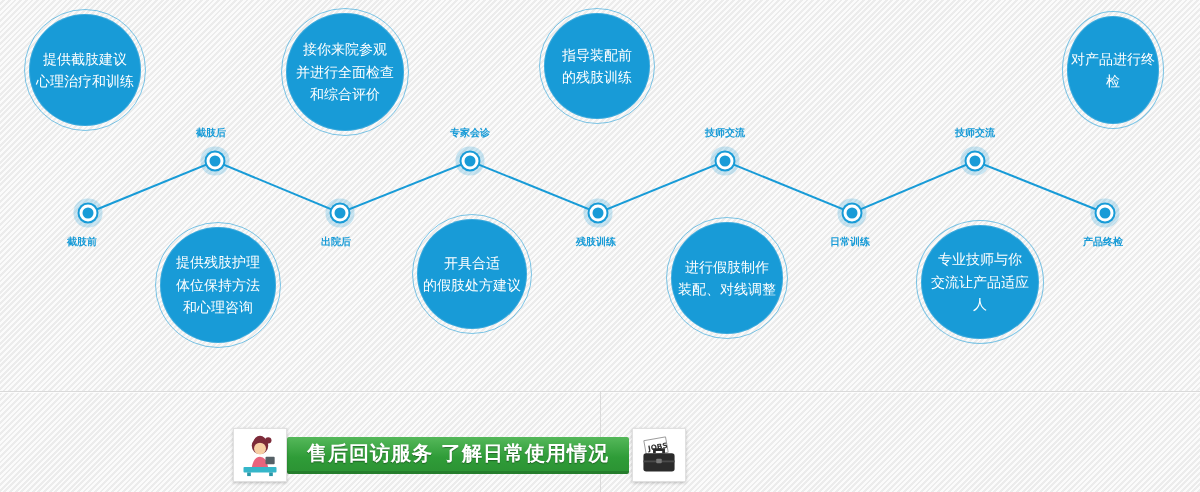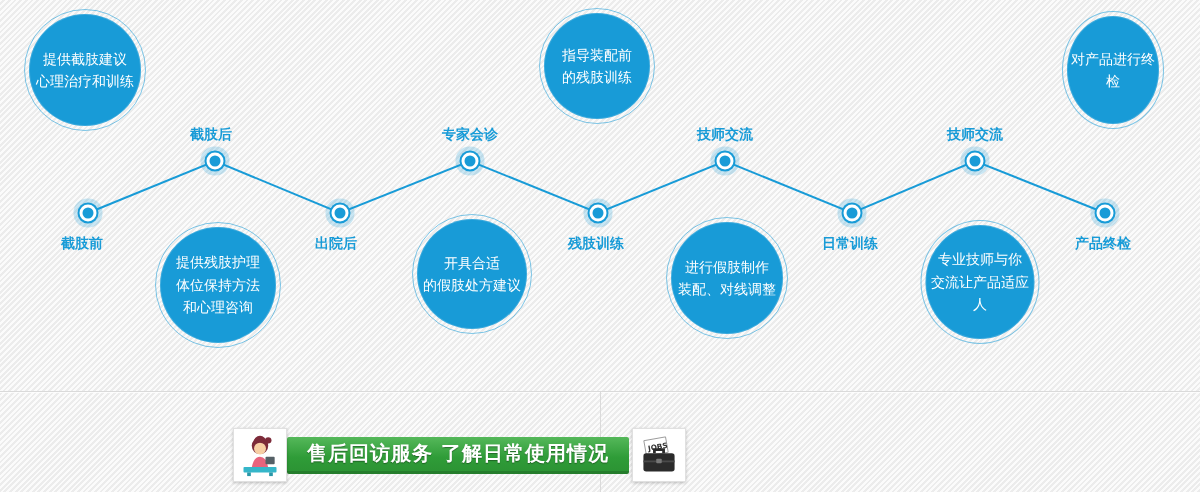--- a/index.html
+++ b/index.html
@@ -47,21 +47,21 @@
     position:absolute;
     transform:translate(-50%,-50%);
     width:11px;height:11px;border-radius:50%;
     background:#189bd7;
     box-shadow:0 0 0 3px #ffffff,0 0 0 5px #189bd7,0 0 0 9px rgba(24,155,215,.22);
   }
   .node-label{
     position:absolute;
     transform:translateX(-50%);
     color:#189bd7;
-    font-size:14px;
+    font-size:10px;
     font-weight:bold;
     white-space:nowrap;
   }
   
   .hr-line{position:absolute;left:0;width:1200px;top:391px;height:1px;background:#dadada;box-shadow:0 1px 0 rgba(255,255,255,.8);}
   .vr-line{position:absolute;left:600px;top:391px;width:1px;height:101px;background:#dadada;}
   .banner-group{
     position:absolute;
     display:flex;align-items:center;
     cursor:pointer;
@@ -99,20 +99,27 @@
   <svg class="zigzag" width="1200" height="492" aria-hidden="true">
     <polyline points="88,213 215,161 340,213 470,161 598,213 725,161 852,213 975,161 1105,213" fill="none" stroke="#189bd7" stroke-width="2"></polyline>
   </svg>
 
   <div class="bubble" style="left:85px;top:70px">
     <div class="disc" style="width:112px;height:112px">
       <span class="bubble-text">提供截肢建议
 心理治疗和训练</span>
     </div>
   </div>
+  <div class="bubble" style="left:345px;top:72px">
+    <div class="disc" style="width:118px;height:118px">
+      <span class="bubble-text">接你来院参观
+并进行全面检查
+和综合评价</span>
+    </div>
+  </div>
   <div class="bubble" style="left:597px;top:66px">
     <div class="disc" style="width:106px;height:106px">
       <span class="bubble-text">指导装配前
 的残肢训练</span>
     </div>
   </div>
   <div class="bubble" style="left:1113px;top:70px">
     <div class="disc" style="width:92px;height:108px">
       <span class="bubble-text">对产品进行终检</span>
     </div>
@@ -131,21 +138,21 @@
 的假肢处方建议</span>
     </div>
   </div>
   <div class="bubble" style="left:727px;top:278px">
     <div class="disc" style="width:112px;height:112px">
       <span class="bubble-text">进行假肢制作
 装配、对线调整</span>
     </div>
   </div>
   <div class="bubble" style="left:980px;top:282px">
-    <div class="disc" style="width:109px;height:114px">
+    <div class="disc" style="width:118px;height:114px">
       <span class="bubble-text">专业技师与你
 交流让产品适应人</span>
     </div>
   </div>
 
   <div class="node" style="left:88px;top:213px"></div>
   <div class="node-label" style="left:82px;top:235px">截肢前</div>
 
   <div class="node" style="left:215px;top:161px"></div>
   <div class="node-label" style="left:211px;top:126px">截肢后</div>

